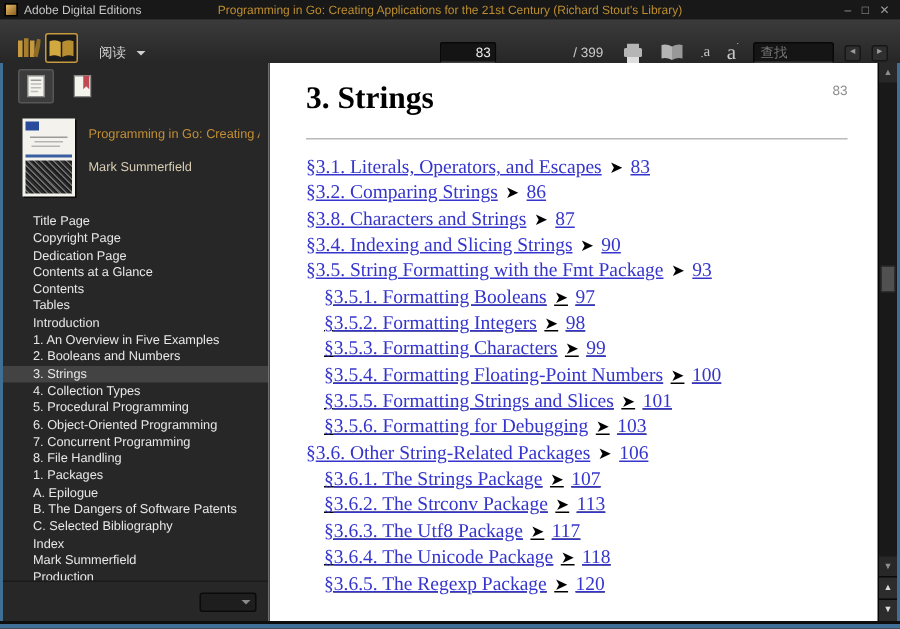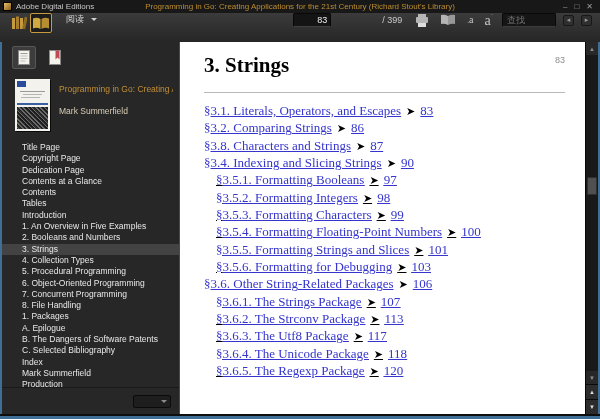--- a/index.html
+++ b/index.html
@@ -13,21 +13,21 @@
   .app-icon { width:9px; height:9px; margin:0 4px 0 3px; border:1px solid #000;
               background:linear-gradient(135deg,#e8c06a,#8a5a1a); flex:0 0 auto; }
   .app-name { color:#c6c6c6; font-size:8px; white-space:nowrap; z-index:2; }
   .tb-title { position:absolute; left:0; right:0; text-align:center; color:#bd8d2f;
               font-size:8px; white-space:nowrap; }
   .win-controls { margin-left:auto; display:flex; gap:7px; padding-right:7px; z-index:2; }
   .win-btn { color:#9c9c9c; font-size:8px; line-height:10px; cursor:default; }
 
   
   .toolbar { position:absolute; top:13px; left:0; right:0; height:29px;
-             background:linear-gradient(#3b3b3b,#262626); display:flex; align-items:flex-start;
+             background:linear-gradient(#3b3b3b,#262626); display:flex; align-items:flex-end;
              padding:0 8px; }
   .tb-btn { width:22px; height:20px; display:flex; align-items:center; justify-content:center;
             background:transparent; border:1px solid transparent; border-radius:2px; }
   .tb-btn.active { border-color:#c79a3d; background:#1c1c1c; }
   .read-menu { margin-left:14px; display:flex; align-items:center; gap:7px; color:#d2d2d2;
                font-size:9px; }
   .caret-down { width:0; height:0; border-top:3px solid #cfcfcf;
                 border-left:3px solid transparent; border-right:3px solid transparent; }
   .toolbar-right { margin-left:auto; display:flex; align-items:center; gap:7px; }
   .page-input { width:38px; height:14px; background:#141414; border:1px solid #080808;
@@ -253,20 +253,21 @@
 
     <div class="content">
       <span class="content-page-num">83</span>
       <h1 class="chapter-heading">3. Strings</h1>
       <hr class="heading-rule">
       <div class="links">
           <div class="link-row level-1"><span class="section-mark">§</span><a class="chapter-link">3.1. Literals, Operators, and Escapes</a><span class="arrow">➤</span><a class="page-link">83</a></div>
           <div class="link-row level-1"><span class="section-mark">§</span><a class="chapter-link">3.2. Comparing Strings</a><span class="arrow">➤</span><a class="page-link">86</a></div>
           <div class="link-row level-1"><span class="section-mark">§</span><a class="chapter-link">3.8. Characters and Strings</a><span class="arrow">➤</span><a class="page-link">87</a></div>
           <div class="link-row level-1"><span class="section-mark">§</span><a class="chapter-link">3.4. Indexing and Slicing Strings</a><span class="arrow">➤</span><a class="page-link">90</a></div>
+          <div class="link-row level-1"><span class="section-mark">§</span><a class="chapter-link">3.5. String Formatting with the Fmt Package</a><span class="arrow">➤</span><a class="page-link">93</a></div>
           <div class="link-row level-2"><span class="section-mark">§</span><a class="chapter-link">3.5.1. Formatting Booleans</a><span class="arrow">➤</span><a class="page-link">97</a></div>
           <div class="link-row level-2"><span class="section-mark">§</span><a class="chapter-link">3.5.2. Formatting Integers</a><span class="arrow">➤</span><a class="page-link">98</a></div>
           <div class="link-row level-2"><span class="section-mark">§</span><a class="chapter-link">3.5.3. Formatting Characters</a><span class="arrow">➤</span><a class="page-link">99</a></div>
           <div class="link-row level-2"><span class="section-mark">§</span><a class="chapter-link">3.5.4. Formatting Floating-Point Numbers</a><span class="arrow">➤</span><a class="page-link">100</a></div>
           <div class="link-row level-2"><span class="section-mark">§</span><a class="chapter-link">3.5.5. Formatting Strings and Slices</a><span class="arrow">➤</span><a class="page-link">101</a></div>
           <div class="link-row level-2"><span class="section-mark">§</span><a class="chapter-link">3.5.6. Formatting for Debugging</a><span class="arrow">➤</span><a class="page-link">103</a></div>
           <div class="link-row level-1"><span class="section-mark">§</span><a class="chapter-link">3.6. Other String-Related Packages</a><span class="arrow">➤</span><a class="page-link">106</a></div>
           <div class="link-row level-2"><span class="section-mark">§</span><a class="chapter-link">3.6.1. The Strings Package</a><span class="arrow">➤</span><a class="page-link">107</a></div>
           <div class="link-row level-2"><span class="section-mark">§</span><a class="chapter-link">3.6.2. The Strconv Package</a><span class="arrow">➤</span><a class="page-link">113</a></div>
           <div class="link-row level-2"><span class="section-mark">§</span><a class="chapter-link">3.6.3. The Utf8 Package</a><span class="arrow">➤</span><a class="page-link">117</a></div>

